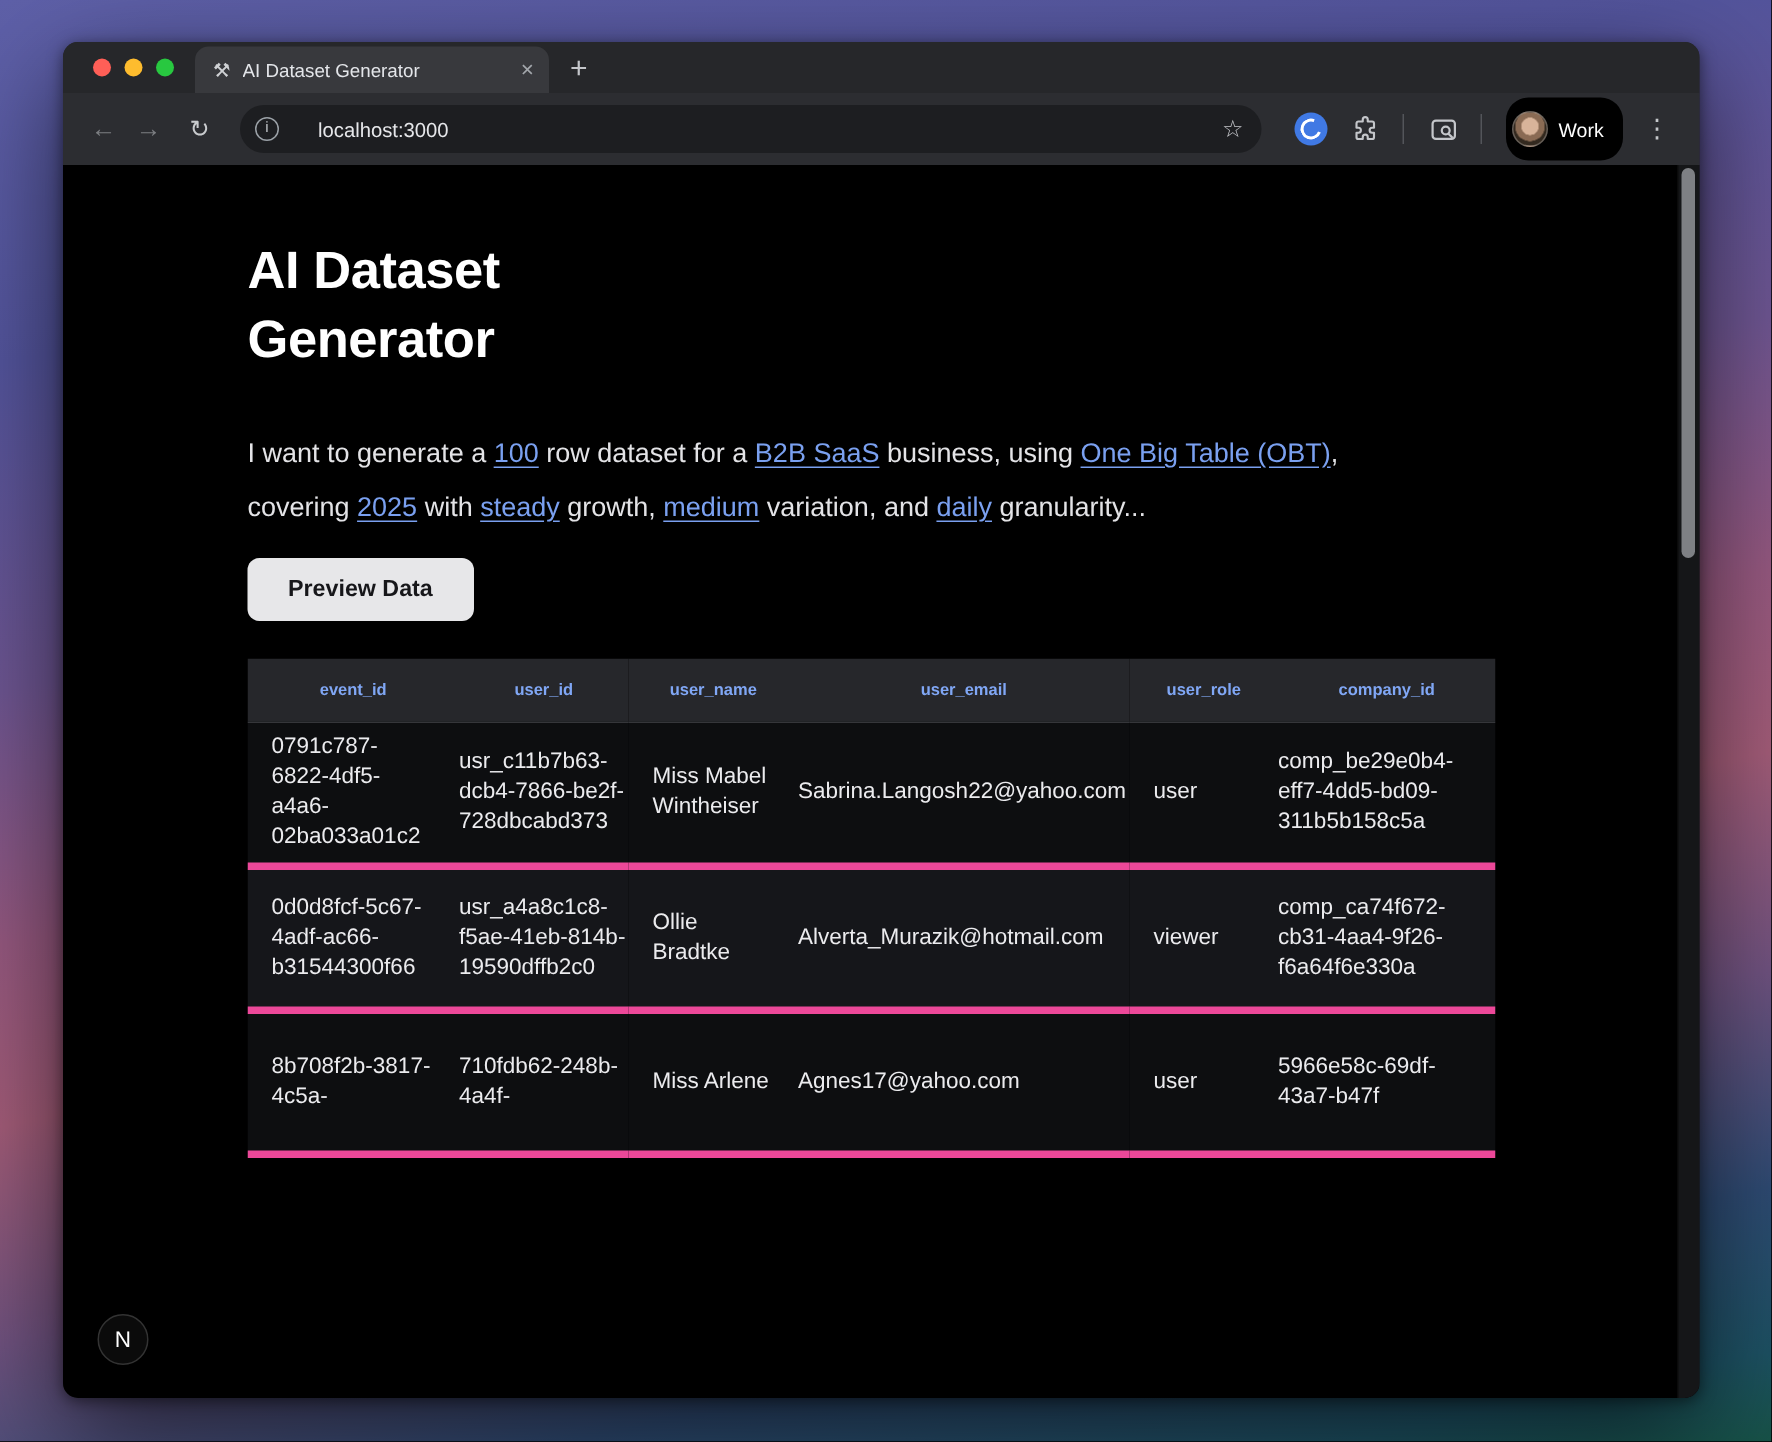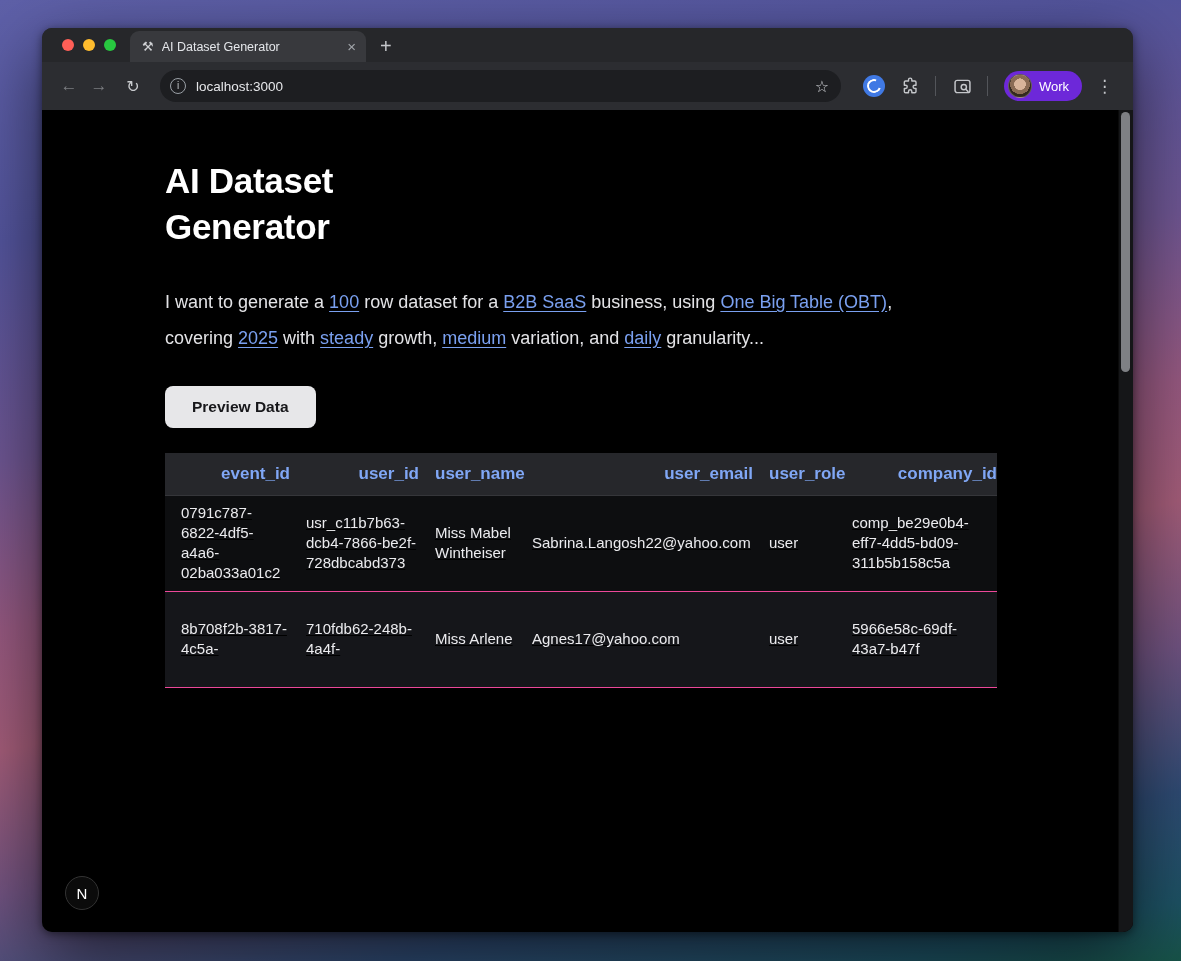--- a/index.html
+++ b/index.html
@@ -28,54 +28,54 @@
   .newtab { color:#c4c6ca; font-size:20px; font-weight:300; margin:0 0 4px 14px; cursor:pointer; }
 
   
   .toolbar { height:48px; background:#2c2d31; display:flex; align-items:center; padding:0 14px 0 12px; }
   .navbtn { width:30px; text-align:center; font-size:17px; color:#7b7d81; cursor:pointer; }
   .navbtn.reload { color:#c9cbce; font-size:16px; margin-left:4px; }
   .urlbar { flex:0 0 681px; height:32px; margin-left:12px; background:#1d1e21; border-radius:16px;
     display:flex; align-items:center; padding:0 12px 0 10px; }
   .info-icon { width:16px; height:16px; border:1.5px solid #9aa0a6; border-radius:50%;
     color:#bfc3c7; font-size:10px; line-height:13px; text-align:center; font-style:normal; }
-  .url-text { color:#e6e7ea; font-size:13.5px; margin-left:10px; flex:1; }
+  .url-text { color:#e6e7ea; font-size:13.5px; margin-left:26px; flex:1; }
   .star { color:#c4c6ca; font-size:16px; cursor:pointer; }
   .ext-blue { width:22px; height:22px; border-radius:50%; background:#4079e4; position:relative;
     margin-left:22px; cursor:pointer; flex:none; }
   .ext-blue .gauge { position:absolute; inset:4px; border-radius:50%;
     border:2.5px solid #fff; border-right-color:transparent; transform:rotate(-25deg); }
   .icon-btn { margin-left:16px; cursor:pointer; display:flex; align-items:center; }
   .divider { width:1px; height:20px; background:#53555a; margin-left:14px; }
-  .profile-pill { display:flex; align-items:center; gap:7px; height:30px; border-radius:15px;
-    background:#6d28d9; padding:3px 13px 3px 4px; margin-left:16px; cursor:pointer; }
+  .profile-pill { display:flex; align-items:center; gap:7px; height:42px; border-radius:15px;
+    background:#000000; padding:3px 13px 3px 4px; margin-left:16px; cursor:pointer; }
   .avatar { width:24px; height:24px; border-radius:50%;
     background:radial-gradient(circle at 50% 42%, #d8b49a 0 34%, #8a6b54 35% 58%, #33291f 59%);
     border:1px solid rgba(255,255,255,.25); }
   .profile-label { color:#fff; font-size:13px; font-weight:500; }
   .menu-dots { color:#c4c6ca; font-size:17px; margin-left:14px; cursor:pointer; }
 
   
   .content { position:relative; height:822px; background:#000; overflow:hidden; }
   .page { padding-left:123px; }
   h1.page-title { margin-top:48px; max-width:300px; color:#fff; font-size:35px; line-height:46px;
     font-weight:800; letter-spacing:-0.3px; }
   .prompt { margin-top:34px; max-width:795px; color:#e3e3e6; font-size:18px; line-height:36px; }
   .prompt a { color:#7aa0f0; text-decoration:underline; text-underline-offset:3px; cursor:pointer; }
-  .preview-btn { display:block; margin-top:30px; background:#e7e7e9; color:#17171a; border:none;
+  .preview-btn { display:block; margin-top:16px; background:#e7e7e9; color:#17171a; border:none;
     border-radius:8px; padding:12px 27px; font-size:15.5px; font-weight:600; cursor:pointer;
     font-family:inherit; }
 
   .table-wrap { margin-top:25px; width:832px; overflow:hidden; }
   table { border-collapse:collapse; table-layout:fixed; width:832px; }
-  th { background:#26272b; color:#80a7f5; font-size:17px; font-weight:700; text-align:right;
+  th { background:#26272b; color:#80a7f5; font-size:11px; font-weight:700; text-align:center;
     height:42px; padding:0 0 0 16px; border-bottom:1px solid #35363a; }
   td { color:#ebebee; font-size:15px; line-height:20px; padding:6px 2px 6px 16px;
     vertical-align:middle; overflow-wrap:break-word; }
-  tr.data-row { height:96px; border-bottom:1px solid #ec4899;text-decoration:underline; }
+  tr.data-row { height:96px; border-bottom:5px solid #ec4899; }
   tr.data-row:nth-child(odd) { background:#0d0e10; }
   tr.data-row:nth-child(even) { background:#15161a; }
 
   .next-badge { position:absolute; left:23px; top:766px; width:34px; height:34px; border-radius:50%;
     background:#0b0b0b; border:1.5px solid #333; display:flex; align-items:center; justify-content:center;
     cursor:pointer; }
   .next-badge span { color:#fff; font-size:15px; font-weight:500; }
 
   .scrollbar { position:absolute; right:0; top:0; bottom:0; width:15px; background:#151618;
     border-left:1px solid #0a0a0a; }
@@ -168,20 +168,28 @@
             <tbody>
               <tr class="data-row">
                 <td>0791c787-6822-4df5-a4a6-02ba033a01c2</td>
                 <td>usr_c11b7b63-dcb4-7866-be2f-728dbcabd373</td>
                 <td>Miss Mabel Wintheiser</td>
                 <td>Sabrina.Langosh22@yahoo.com</td>
                 <td>user</td>
                 <td>comp_be29e0b4-eff7-4dd5-bd09-311b5b158c5a</td>
               </tr>
               <tr class="data-row">
+                <td>0d0d8fcf-5c67-4adf-ac66-b31544300f66</td>
+                <td>usr_a4a8c1c8-f5ae-41eb-814b-19590dffb2c0</td>
+                <td>Ollie Bradtke</td>
+                <td>Alverta_Murazik@hotmail.com</td>
+                <td>viewer</td>
+                <td>comp_ca74f672-cb31-4aa4-9f26-f6a64f6e330a</td>
+              </tr>
+              <tr class="data-row">
                 <td>8b708f2b-3817-4c5a-</td>
                 <td>710fdb62-248b-4a4f-</td>
                 <td>Miss Arlene</td>
                 <td>Agnes17@yahoo.com</td>
                 <td>user</td>
                 <td>5966e58c-69df-43a7-b47f</td>
               </tr>
             </tbody>
           </table>
         </div>

